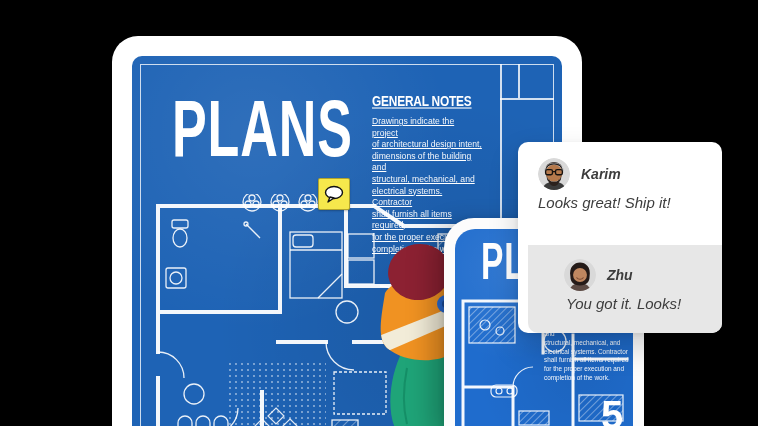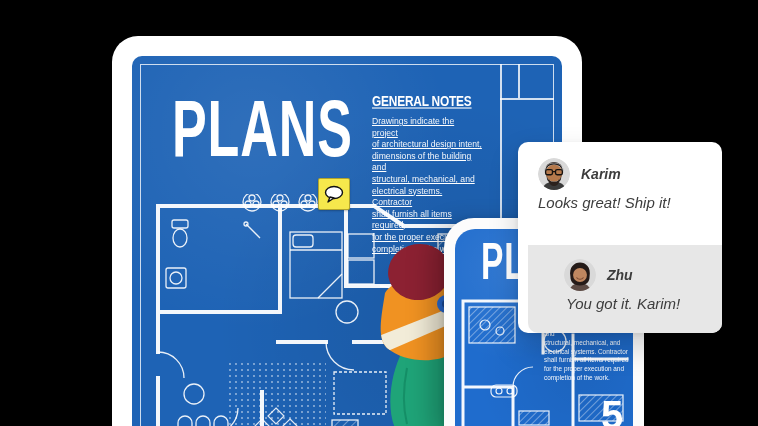--- a/index.html
+++ b/index.html
@@ -288,17 +288,17 @@
             <circle cx="20" cy="20" r="20" fill="#d9d9d9"></circle>
             <path d="M7,40 a13,10 0 0 1 26,0 z" fill="#5c4a44"></path>
             <path d="M8,22 C6,10 13,4.5 20,4.5 C27,4.5 34,10 32,22 C32,29 28,33 20,33 C12,33 8,29 8,22 Z" fill="#241a18"></path>
             <circle cx="20" cy="20" r="8.7" fill="#c08760"></circle>
             <path d="M11,15 Q15,9 20,10 Q25,9 29,15 L29,12 Q25,7 20,7 Q15,7 11,12 Z" fill="#241a18"></path>
             <path d="M16,23.5 a4.5,3.5 0 0 0 8,0" fill="none" stroke="#7a4a33" stroke-width="1.3" stroke-linecap="round"></path>
           </svg>
         </div>
         <div class="name">Zhu</div>
       </div>
-      <div class="msg-text text-zhu">You got it. Karim!</div>
+      <div class="msg-text text-zhu">You got it. Looks!</div>
     </div>
   </div>
 
 </div>
 
 </body></html>

